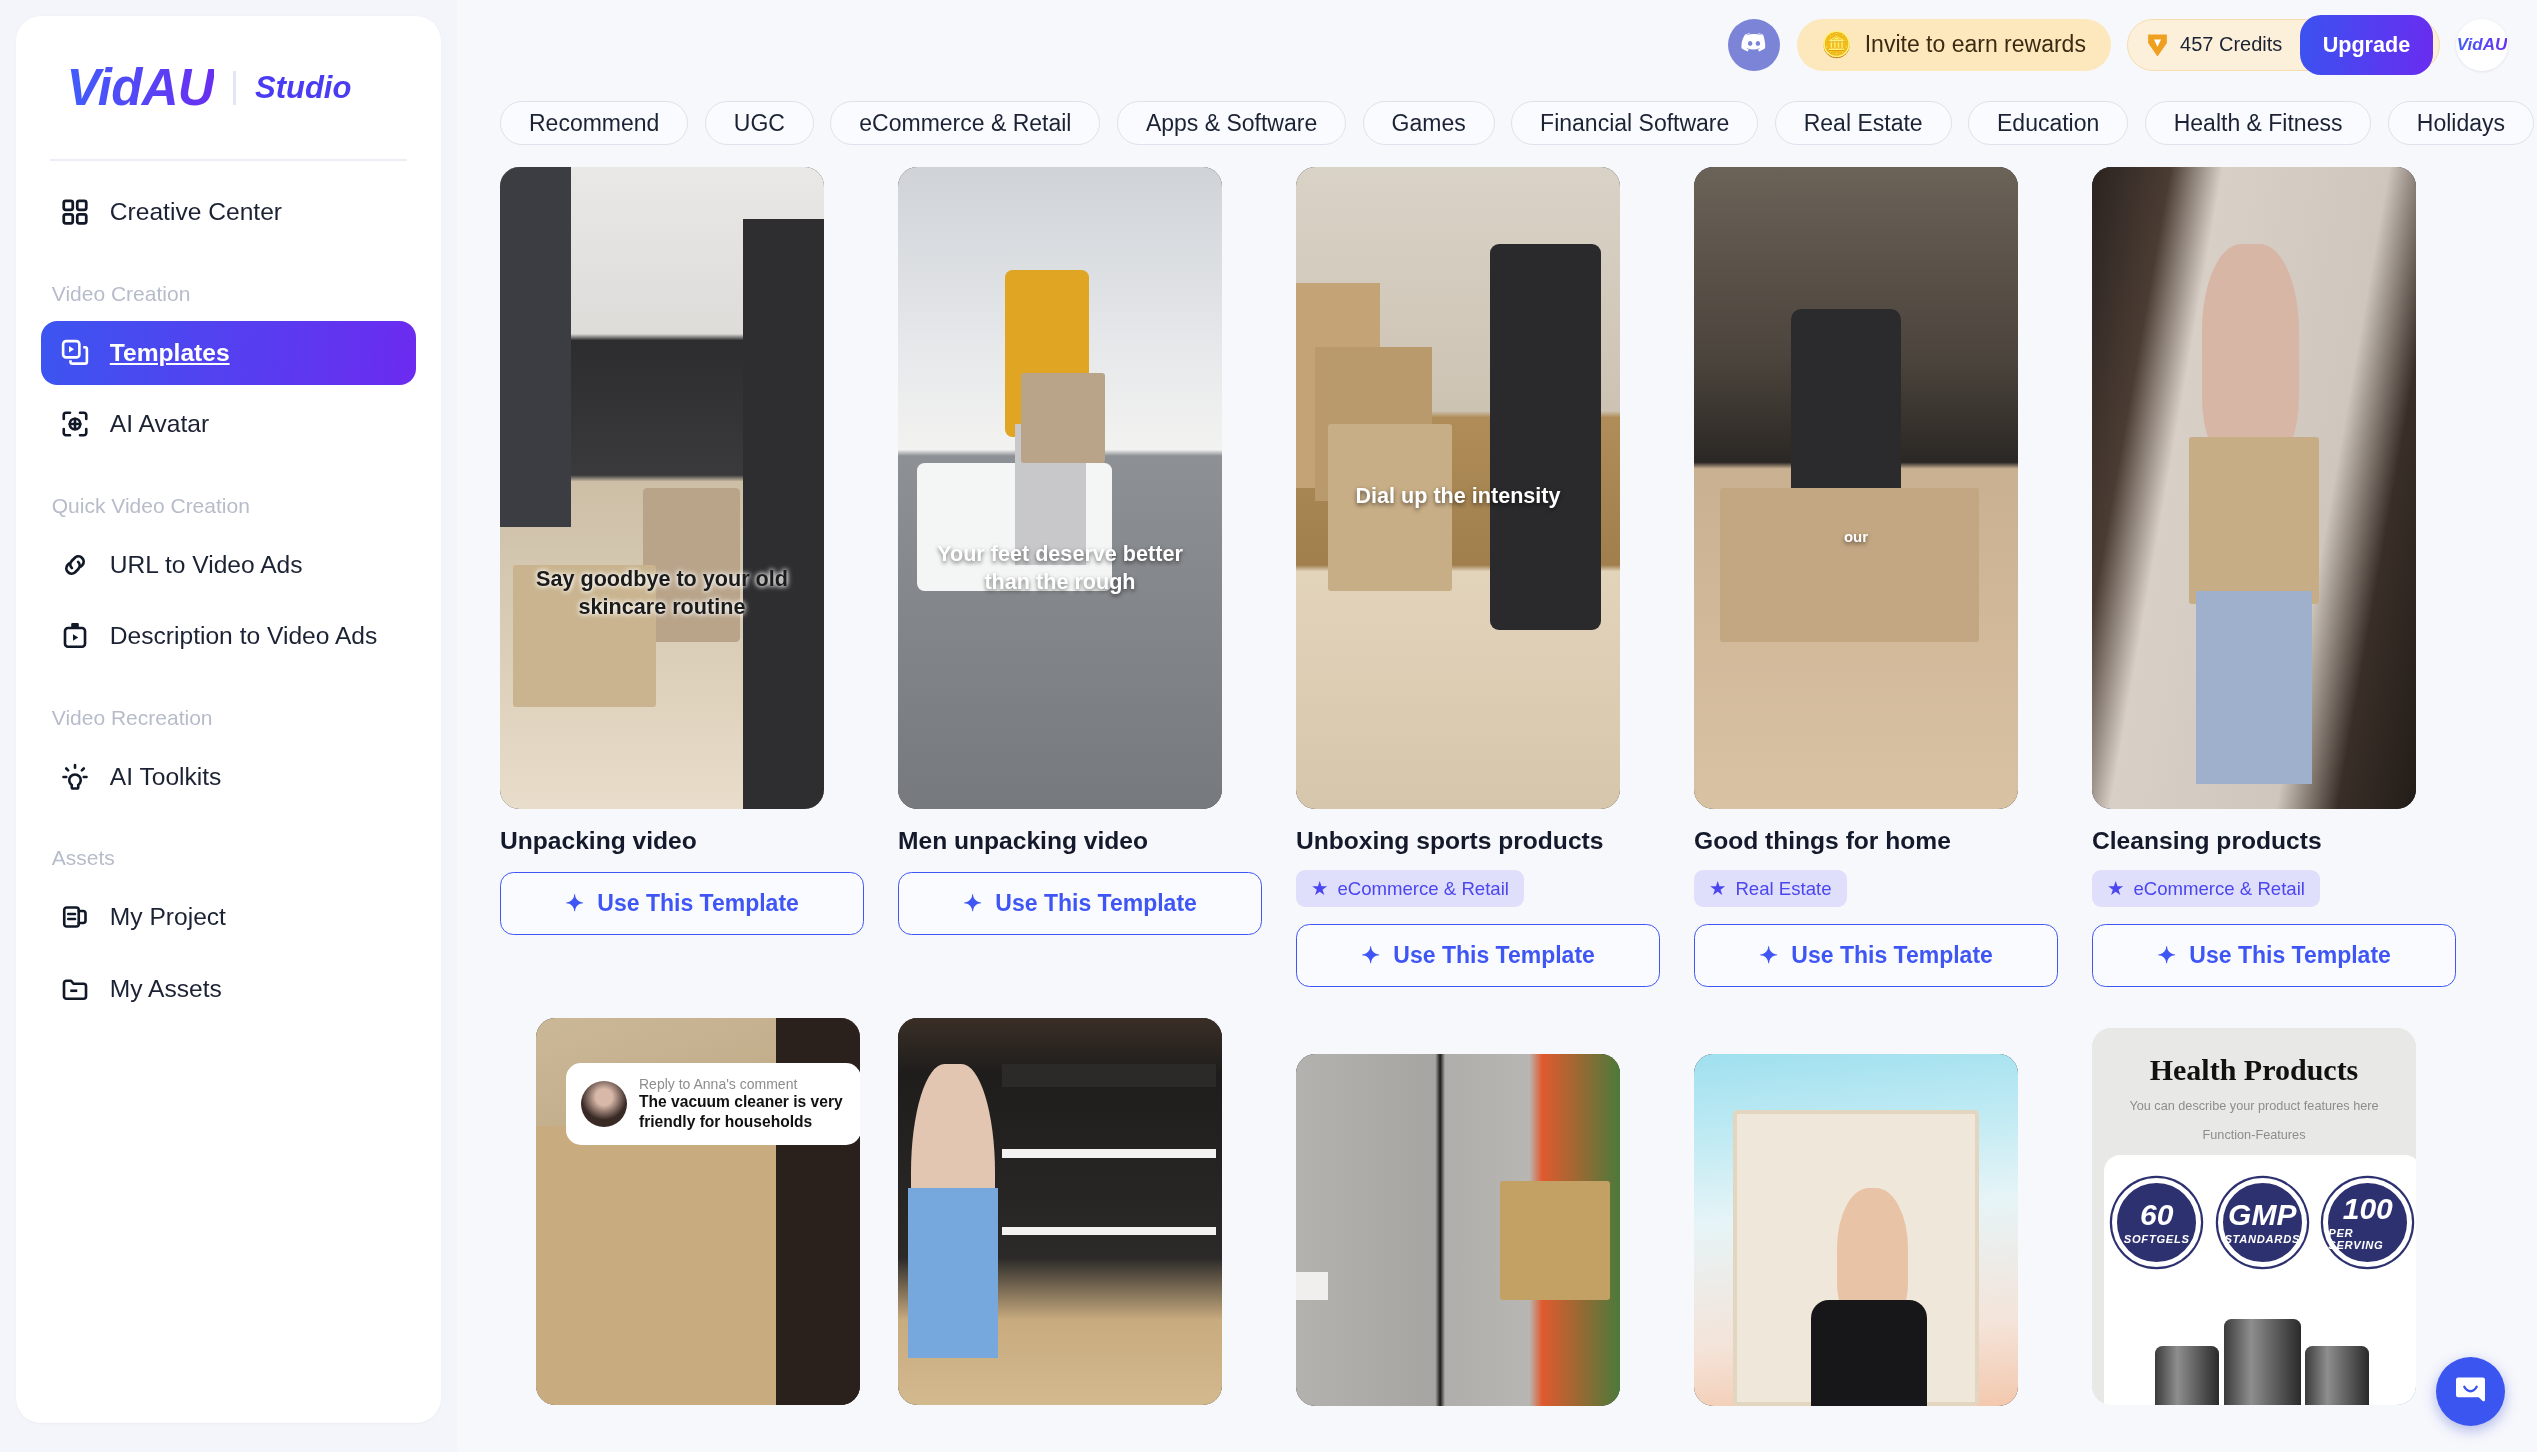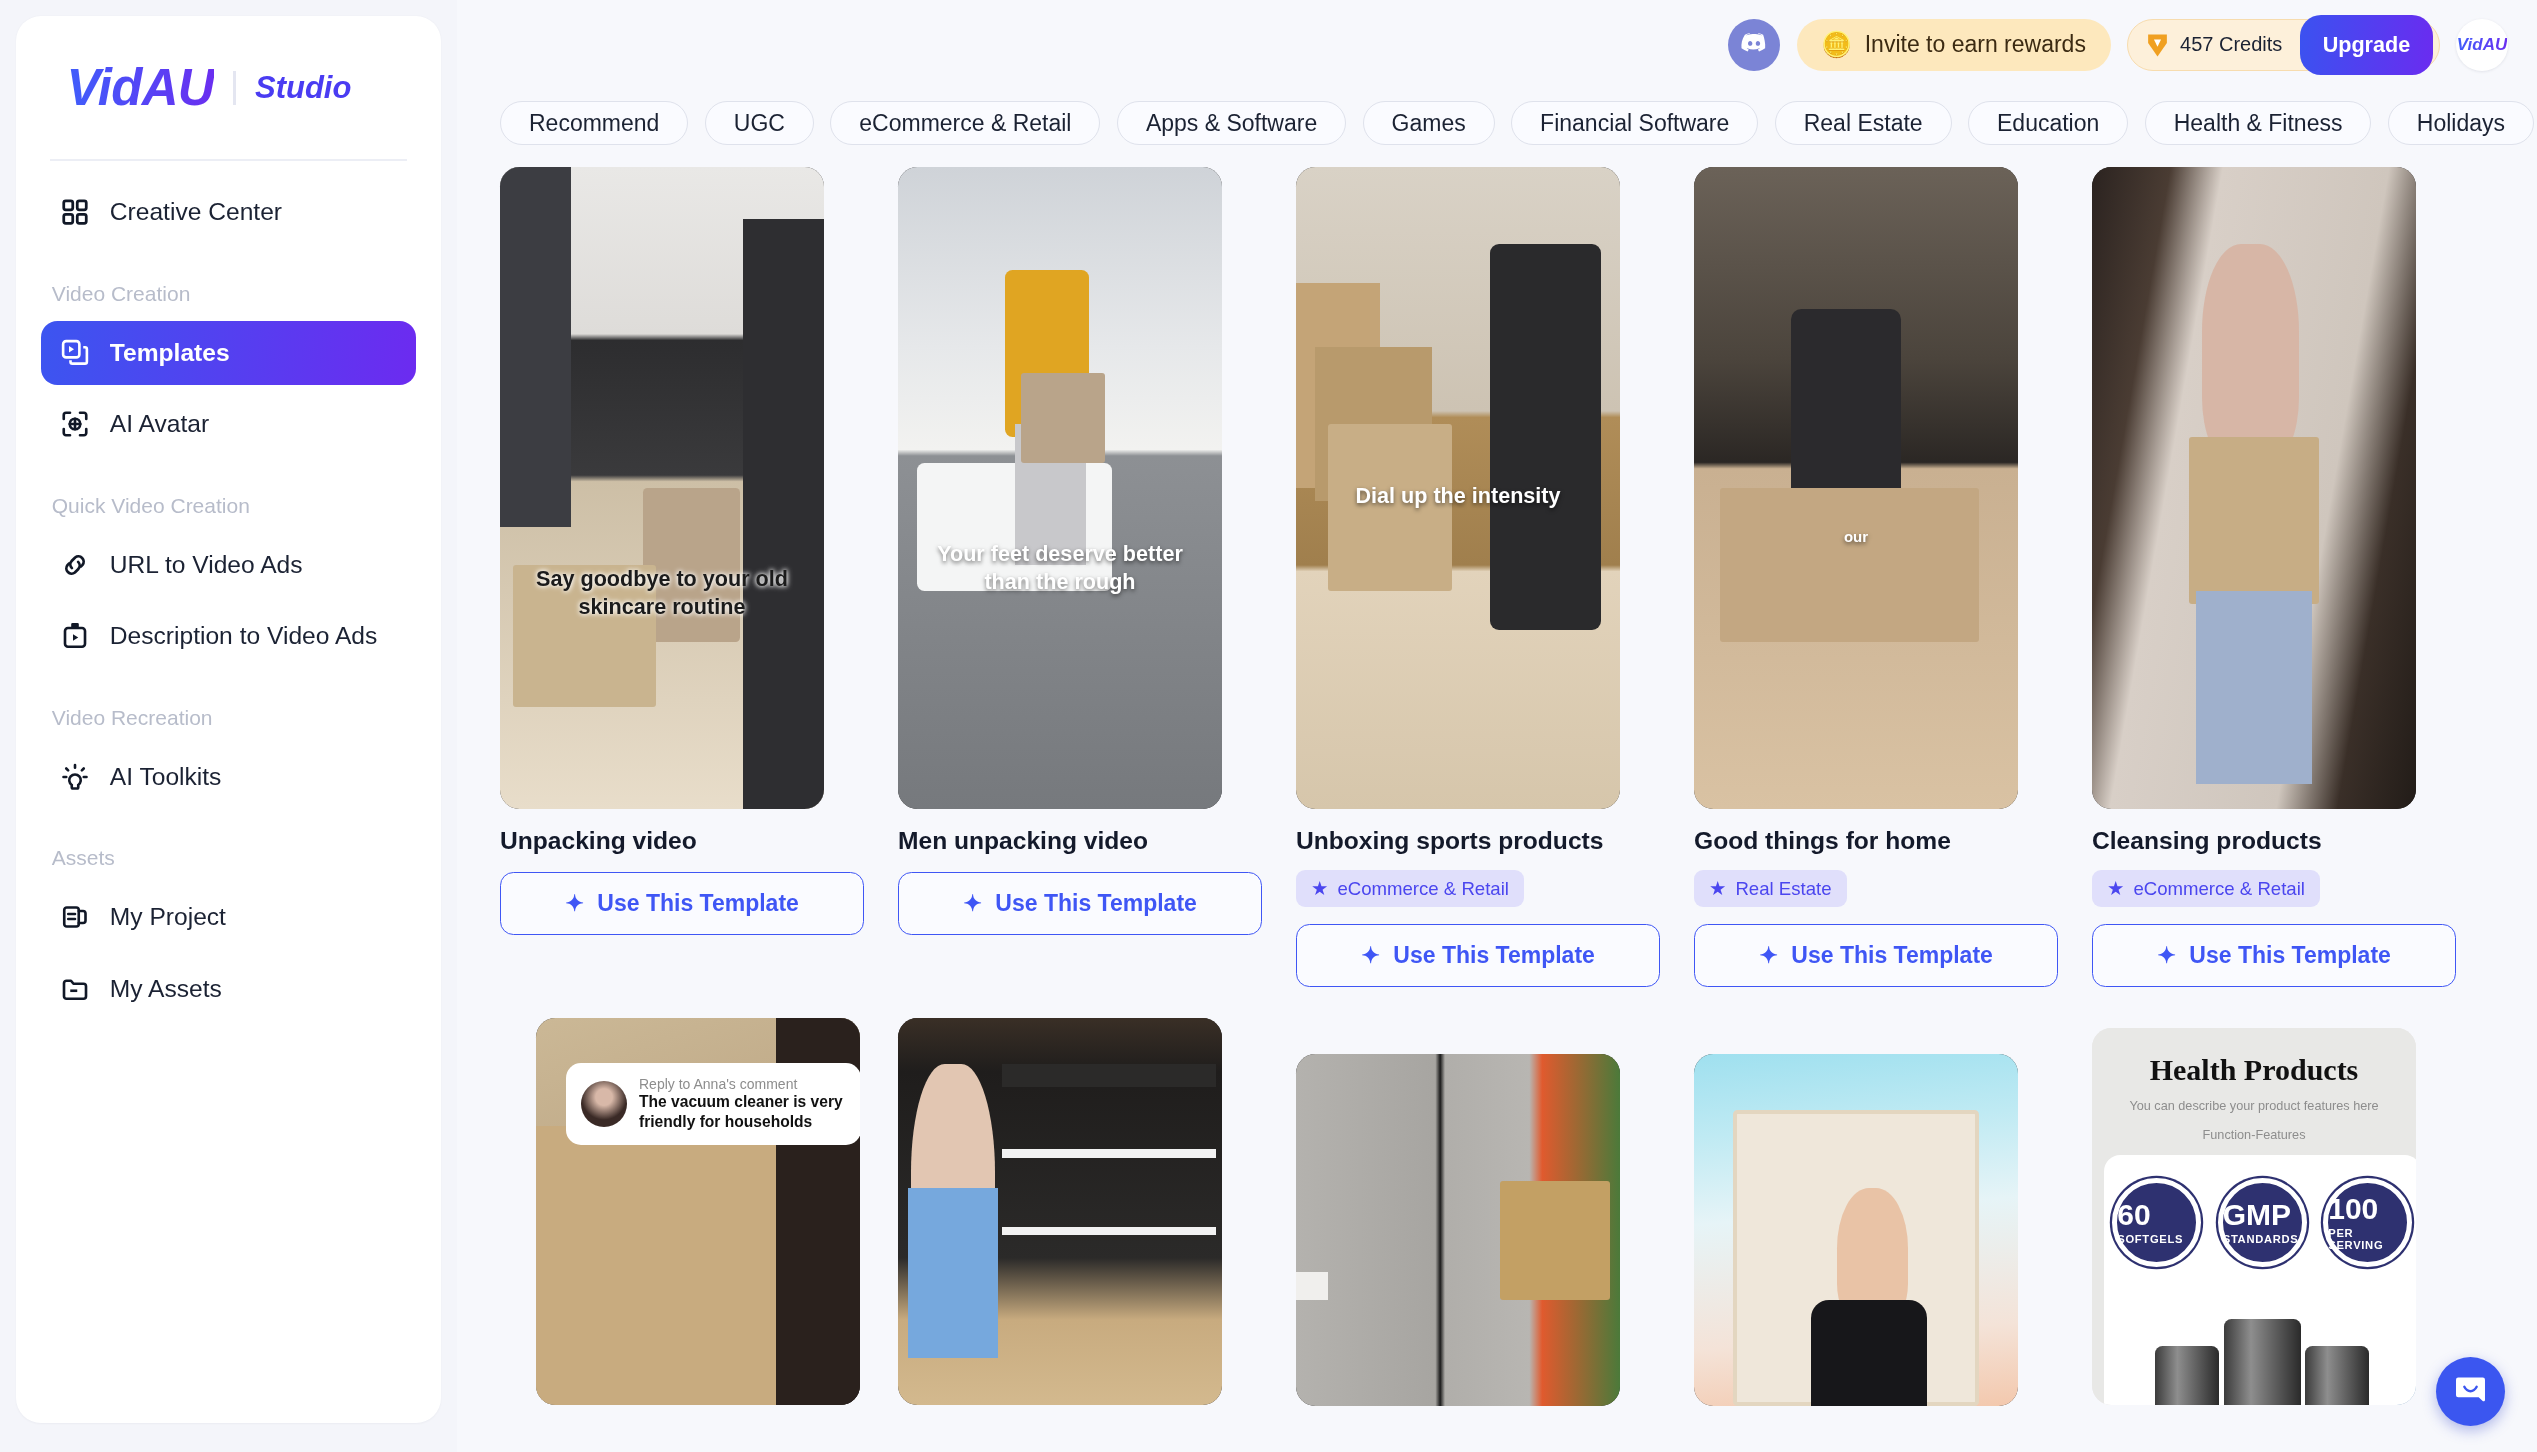--- a/index.html
+++ b/index.html
@@ -57,21 +57,21 @@
   }
   .nav-item {
     display: flex; align-items: center; gap: 19.4px;
     height: 64px; border-radius: 16.4px;
     padding: 0 18px; margin-bottom: 7.5px;
     font-size: 24.6px; color: #1b2233; cursor: pointer;
   }
   .nav-item.top { margin-top: 19.4px; }
   .nav-item.active {
     background: linear-gradient(95deg,#3c55f0 0%,#6c2bf0 100%);
-    color: #fff; font-weight: 700;
+    color: #fff; font-weight: 700; text-decoration: underline;
   }
   .nav-item .ico { width: 31px; height: 31px; display: flex; align-items: center; justify-content: center; flex: none; }
   .nav-item .ico svg { width: 30px; height: 30px; }
 
   
   #main {
     flex: 1;
     height: 1453px;
     position: relative;
     overflow: hidden;
@@ -197,22 +197,22 @@
                font-size: 30px; font-weight: 700; color:#111; }
   .poster .sub { text-align:center; font-size:12.7px; color:#8d8d8d; margin-top:9px; line-height:1.6;}
   .poster .white {
     position:absolute; left:12px; right:-4.5px; top:127px; bottom:-30px;
     background:#fff; border-radius:16.4px 16.4px 0 0; overflow:hidden;
   }
   .poster .white .hd { text-align:center; margin-top:19.4px; font-size:22.4px; font-weight:800;
                        color:#2b2f6e; letter-spacing:0.7px; line-height:1.25;}
   .badges { display:flex; justify-content:space-around; margin-top:22.4px; }
   .badge { width:89px; height:89px; border-radius:50%; background:#2e3170; color:#fff;
-           display:flex; flex-direction:column; justify-content:center;
-           border: 5.2px solid #fff; box-shadow: 0 0 0 2.2px #2e3170; }
+           display:flex; flex-direction:column; align-items:center; justify-content:center;
+           border: 5.2px solid #fff; box-shadow: 0 0 0 2.2px #2e3170; font-style: italic; }
   .badge .b1 { font-size:30px; font-weight:800; line-height:1; }
   .badge .b2 { font-size:11.2px; font-weight:700; letter-spacing:0.7px; margin-top:3px;}
   .poster .tri { position:absolute; right:0; top:171px; width:171px; height:224px;
                  background:#7fa8cd; clip-path: polygon(100% 0,100% 100%,0 100%); }
   .bottles { position:absolute; left:50%; transform:translateX(-50%); bottom:-22.4px;
              display:flex; align-items:flex-end; gap:4.5px; }
   .bottle { width:64px; height:112px; border-radius:7.5px 7.5px 4.5px 4.5px;
             background:linear-gradient(90deg,#3b3b3b,#8e8e8e 35%,#2a2a2a); }
   .bottle.mid { width:77px; height:139px; }
 

